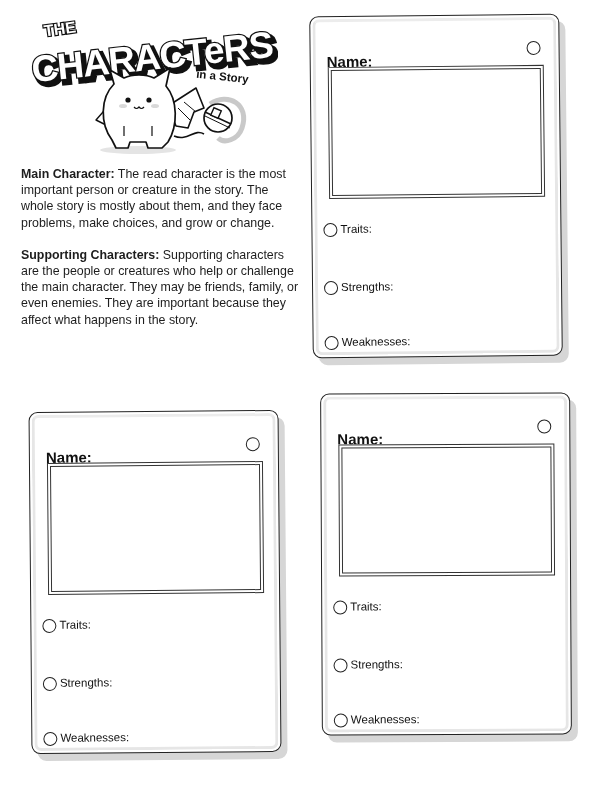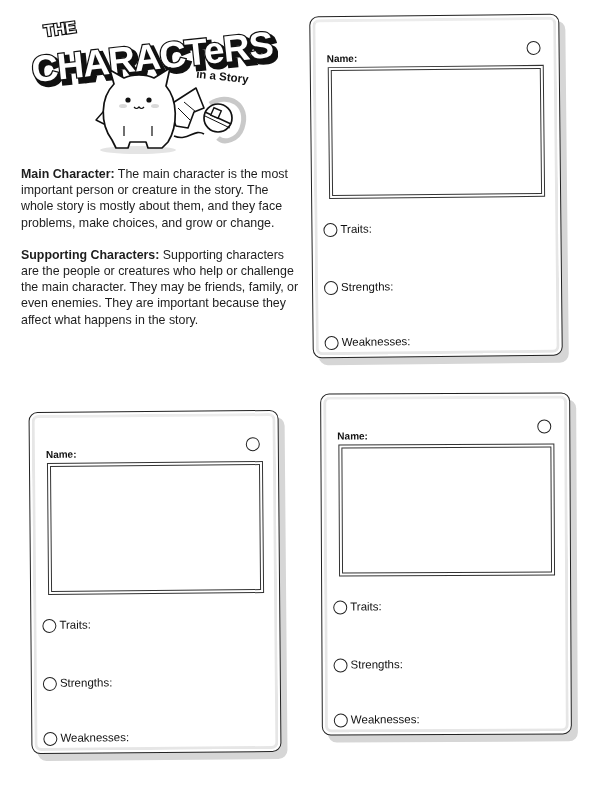--- a/index.html
+++ b/index.html
@@ -36,21 +36,21 @@
     .card-1 { left: 311px; top: 15px; transform: rotate(-0.6deg); }
     .card-2 { left: 30px;  top: 411px; transform: rotate(-0.5deg); }
     .card-3 { left: 321px; top: 393px; transform: rotate(-0.3deg); }
 
     .card .corner-circle {
       position: absolute; right: 18px; top: 26px; width: 14px; height: 14px;
       border: 1.3px solid #222; border-radius: 50%; background: #fff;
     }
     .card .name-label {
       position: absolute; left: 16px; top: 36px;
-      font-size: 10px; font-weight: bold; color: #111;
+      font-size: 15px; font-weight: bold; color: #111;
     }
     .card .picture-box {
       position: absolute; left: 17px; top: 50px; width: 216px; height: 132px;
       border: 1.4px solid #333; background: #fff;
     }
     .card .picture-box::after {
       content: ""; position: absolute; inset: 2px; border: 1.4px solid #333;
     }
     .card .field {
       position: absolute; left: 11px; display: flex; 
@@ -104,21 +104,21 @@
 
         <circle cx="190" cy="110" r="14" fill="#fff" stroke="#111" stroke-width="1.7"></circle>
         <path d="M177 104 L 203 116" stroke="#111" stroke-width="1.5"></path>
         <path d="M177 108 L 202 120" stroke="#111" stroke-width="1"></path>
         <rect x="184" y="101" width="8" height="8" fill="#fff" stroke="#111" stroke-width="1.4" transform="rotate(24 188 105)"></rect>
       </g>
     </svg>
   </div>
 
   <div class="intro">
-    <p><b>Main Character:</b><span> The main character is the most important person or creature in the story. The whole story is mostly about them, and they face problems, make choices, and grow or change.</span></p>
+    <p><b>Main Character:</b><span> The read character is the most important person or creature in the story. The whole story is mostly about them, and they face problems, make choices, and grow or change.</span></p>
     <p><b>Supporting Characters:</b><span> Supporting characters are the people or creatures who help or challenge the main character. They may be friends, family, or even enemies. They are important because they affect what happens in the story.</span></p>
   </div>
 
   <div class="card card-1">
     <div class="corner-circle"></div>
     <div class="name-label">Name:</div>
     <div class="picture-box"></div>
     <div class="field field-traits">
       <span class="bullet"></span>
       <span>Traits:</span>

